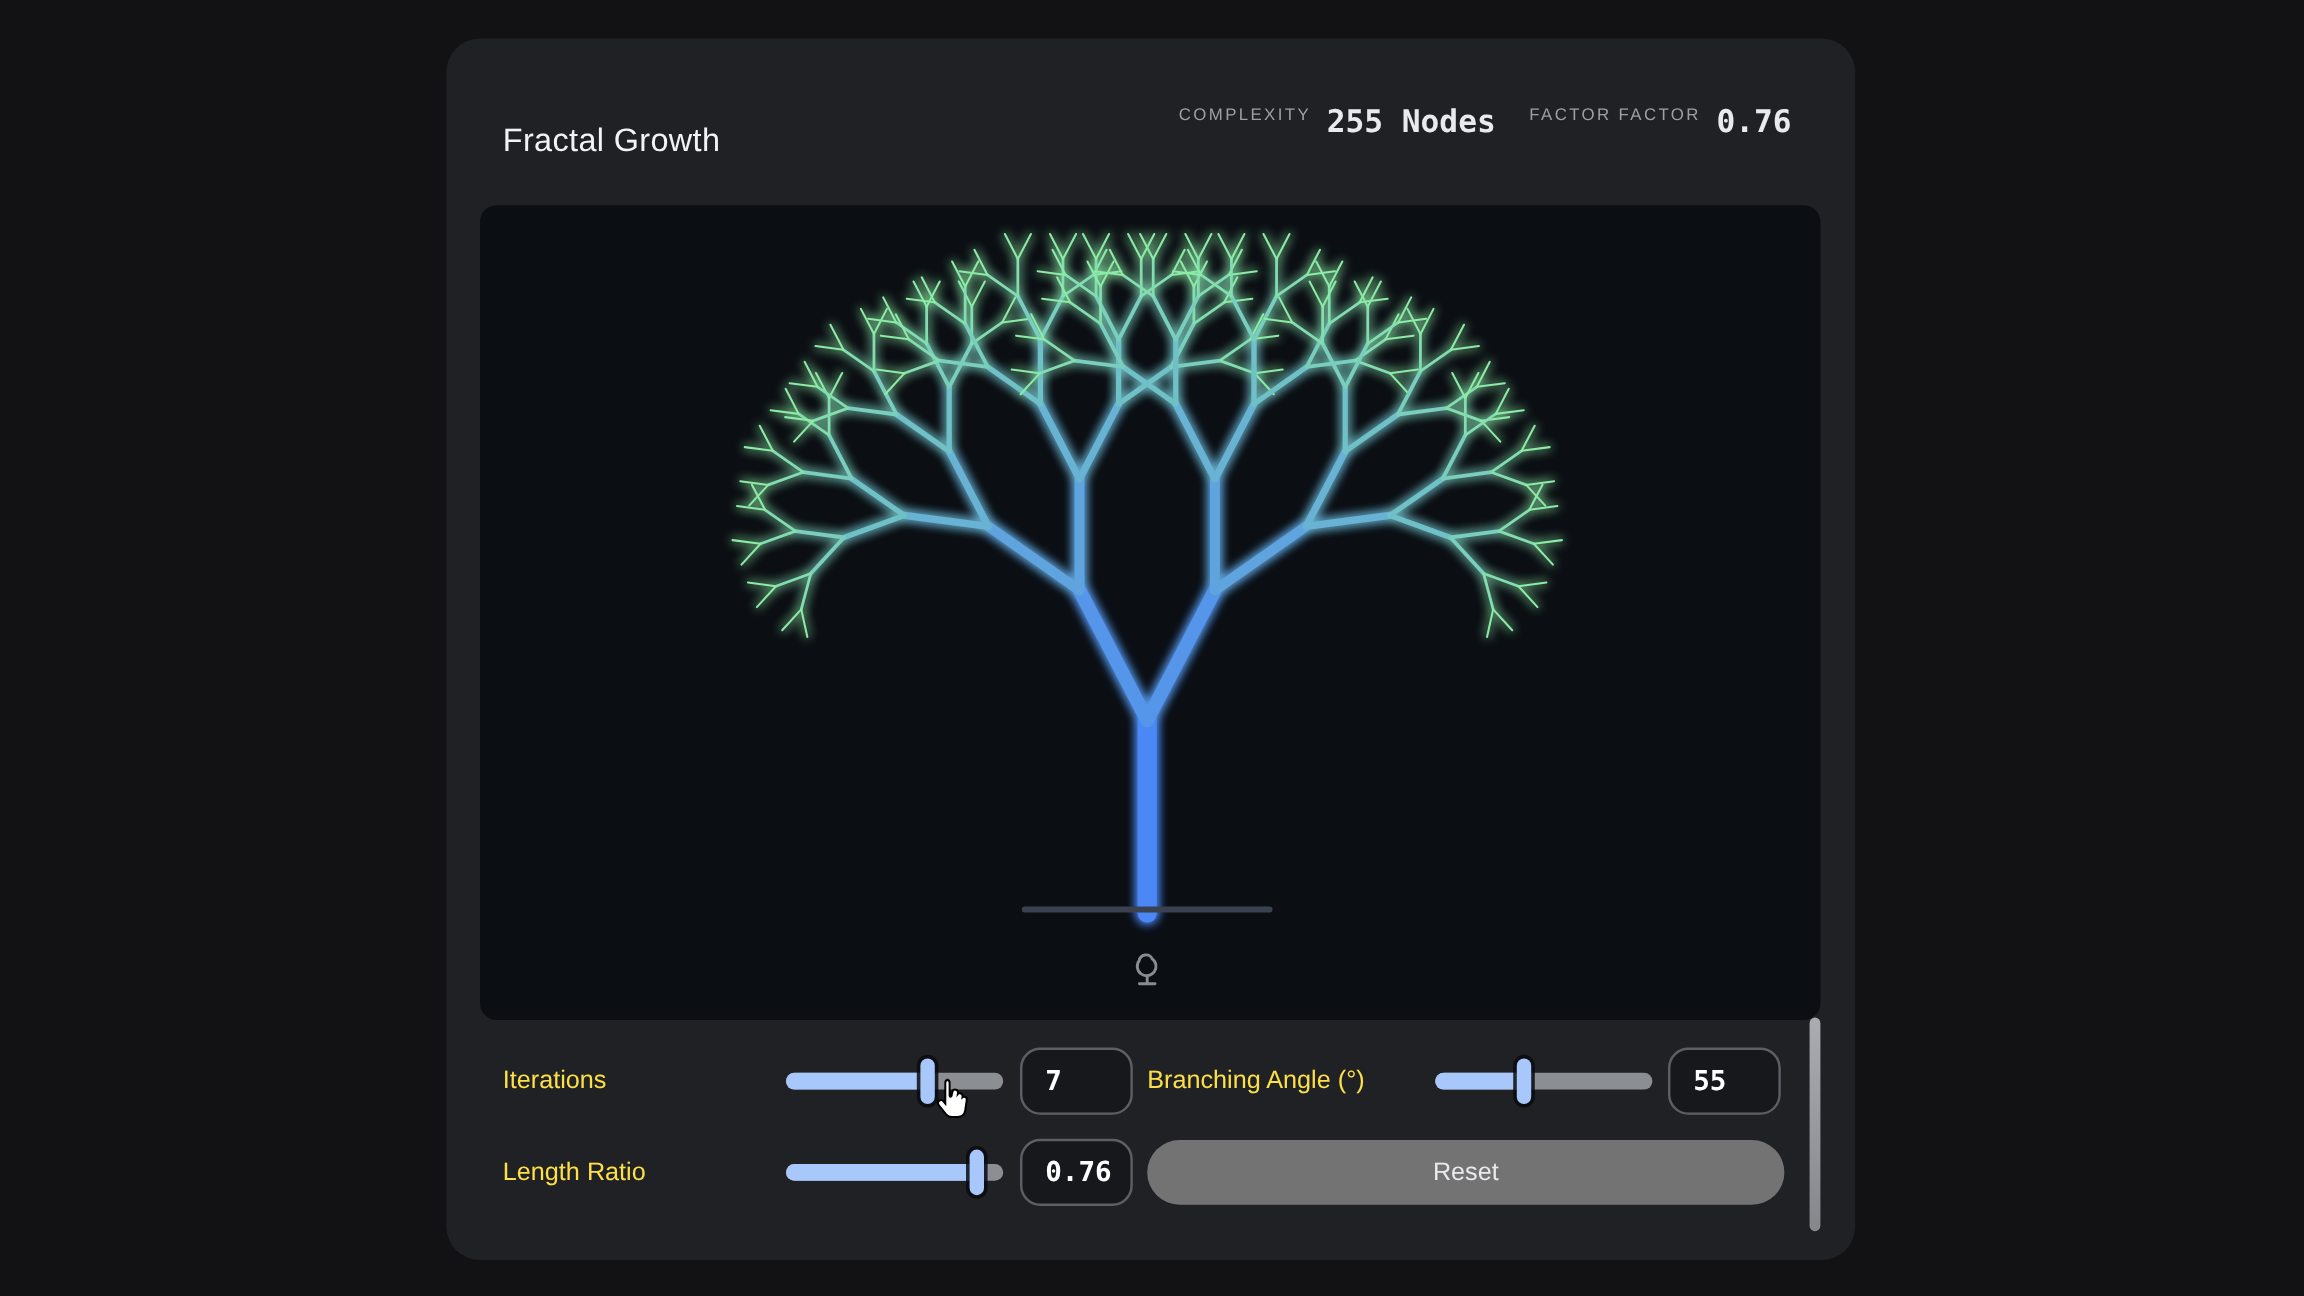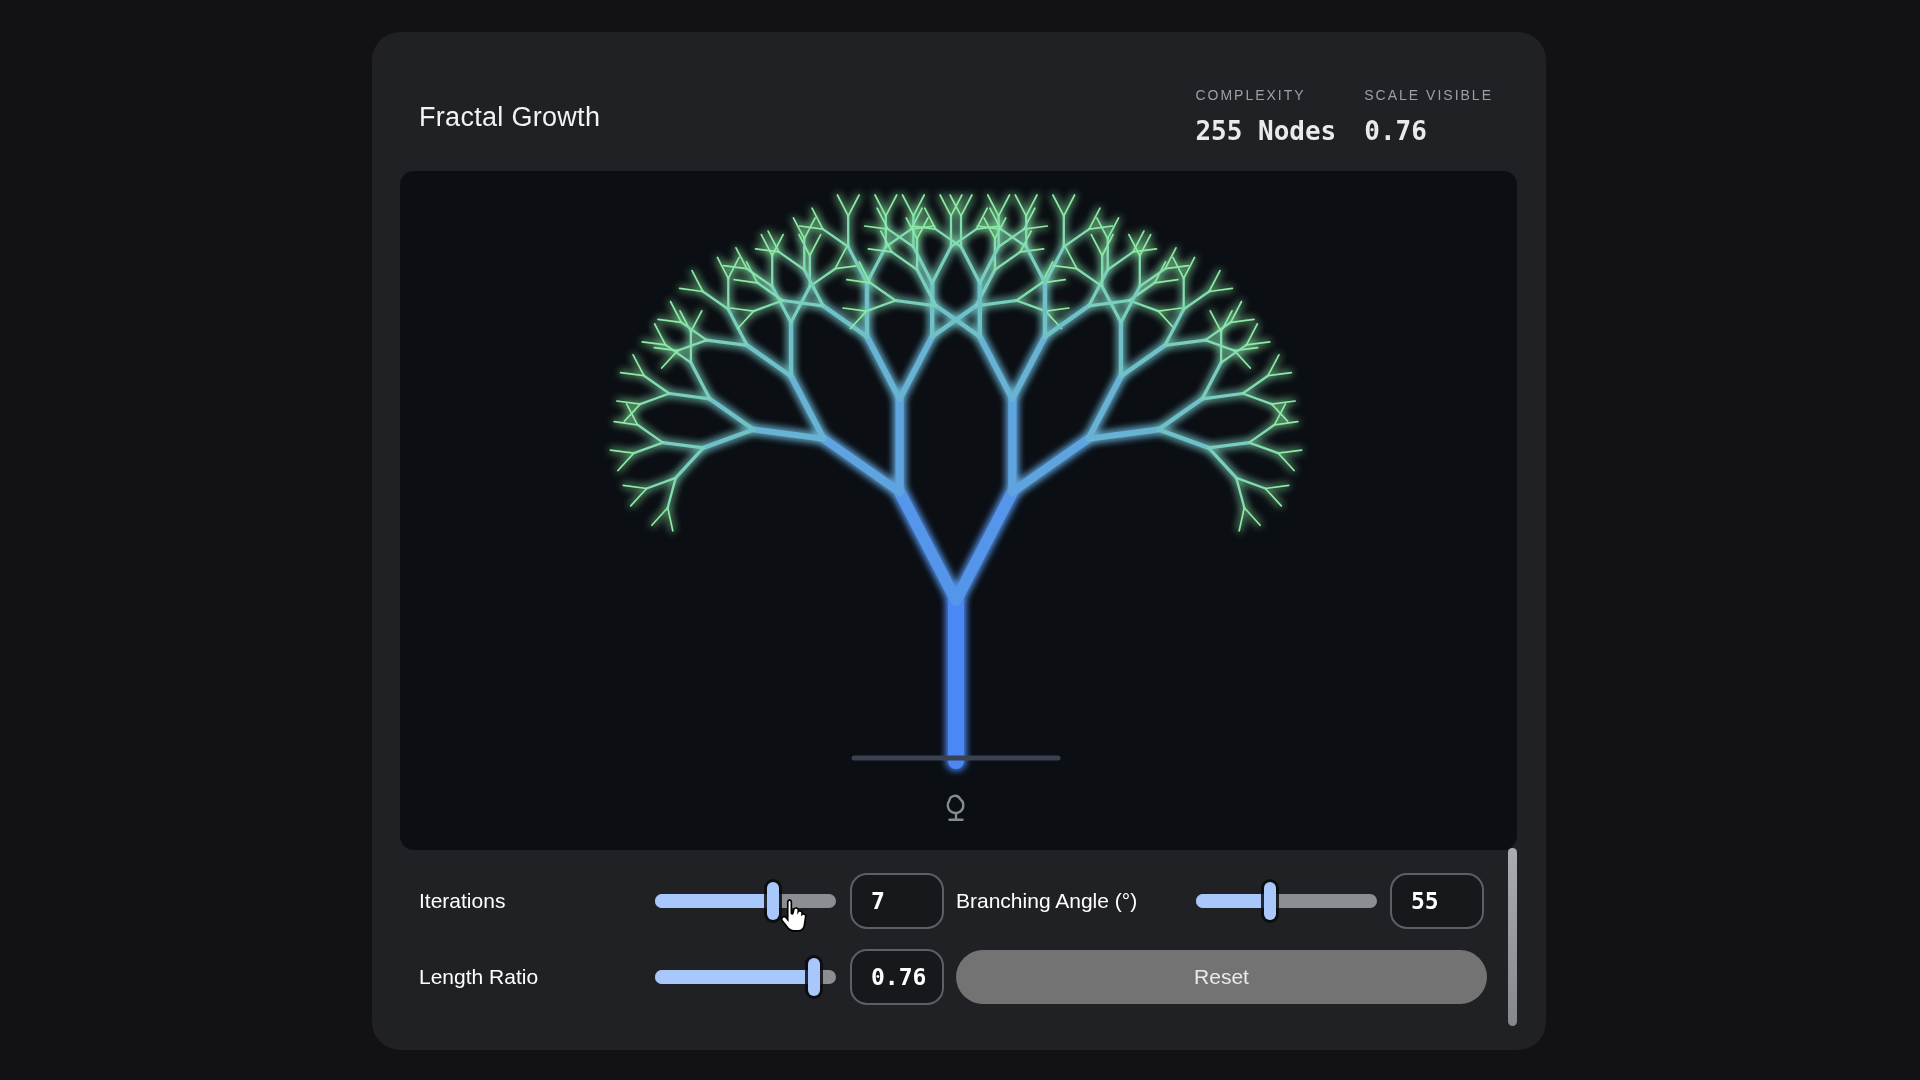--- a/index.html
+++ b/index.html
@@ -6,33 +6,33 @@
   html,body { width:1920px; height:1080px; background:#121214; overflow:hidden;
               font-family:"Liberation Sans", sans-serif; }
 
   .panel { position:absolute; left:372px; top:32px; width:1174px; height:1018px;
            background:#202124; border-radius:28px; }
 
   
   .title { position:absolute; left:47px; top:70px; font-size:27px; font-weight:500;
            color:#f1f3f4; letter-spacing:.3px;text-align:center; }
   .stats { position:absolute; right:53px; top:55px; display:flex; gap:28px; }
-  .stat  { display:flex; flex-direction:column; gap:13px; }
+  .stat  { display:flex; flex-direction:row; gap:13px; }
   .stat-label { font-size:14px; font-weight:500; color:#9aa0a6; letter-spacing:2px; }
   .stat-value { font-family:"DejaVu Sans Mono", monospace; font-size:26px;
                 font-weight:700; color:#e8eaed; }
 
   
   .canvas { position:absolute; left:28px; top:139px; width:1117px; height:679px;
             background:#0b0e13; border-radius:14px; overflow:hidden; }
   .canvas svg.scene { position:absolute; left:0; top:0; }
   .tree-icon { position:absolute; left:541px; top:620px; }
 
   
-  .ctl-label { position:absolute; font-size:21px; color:#ffffff; }
+  .ctl-label { position:absolute; font-size:21px; color:#fde047; }
   .slider { position:absolute; width:181px; height:40px; }
   .slider .track { position:absolute; left:0; right:0; top:13px; height:14px;
                    border-radius:7px; background:#8b8f94; }
   .slider .fill  { position:absolute; left:0; top:13px; height:14px;
                    border-radius:7px; background:#a8c7fa; }
   .slider .thumb { position:absolute; top:1px; width:12px; height:38px; border-radius:6px;
                    background:#a8c7fa; box-shadow:0 0 0 3px rgba(9,11,15,.85); }
   .valuebox { position:absolute; width:94px; height:56px; border:2px solid #5c6066;
               border-radius:17px; background:#17181c; color:#ffffff;
               font-family:"DejaVu Sans Mono", monospace; font-size:23px; font-weight:700;
@@ -52,21 +52,21 @@
 <div class="panel">
 
   <div class="title">Fractal Growth</div>
 
   <div class="stats">
     <div class="stat">
       <span class="stat-label">COMPLEXITY</span>
       <span class="stat-value">255 Nodes</span>
     </div>
     <div class="stat">
-      <span class="stat-label">SCALE VISIBLE</span>
+      <span class="stat-label">FACTOR FACTOR</span>
       <span class="stat-value">0.76</span>
     </div>
   </div>
 
   <div class="canvas">
     <svg class="scene" id="tree-svg" width="1117" height="679">
       <defs>
         <filter id="glow" x="-60%" y="-60%" width="220%" height="220%">
           <feGaussianBlur in="SourceGraphic" stdDeviation="4.5" result="b"></feGaussianBlur>
           <feMerge>

